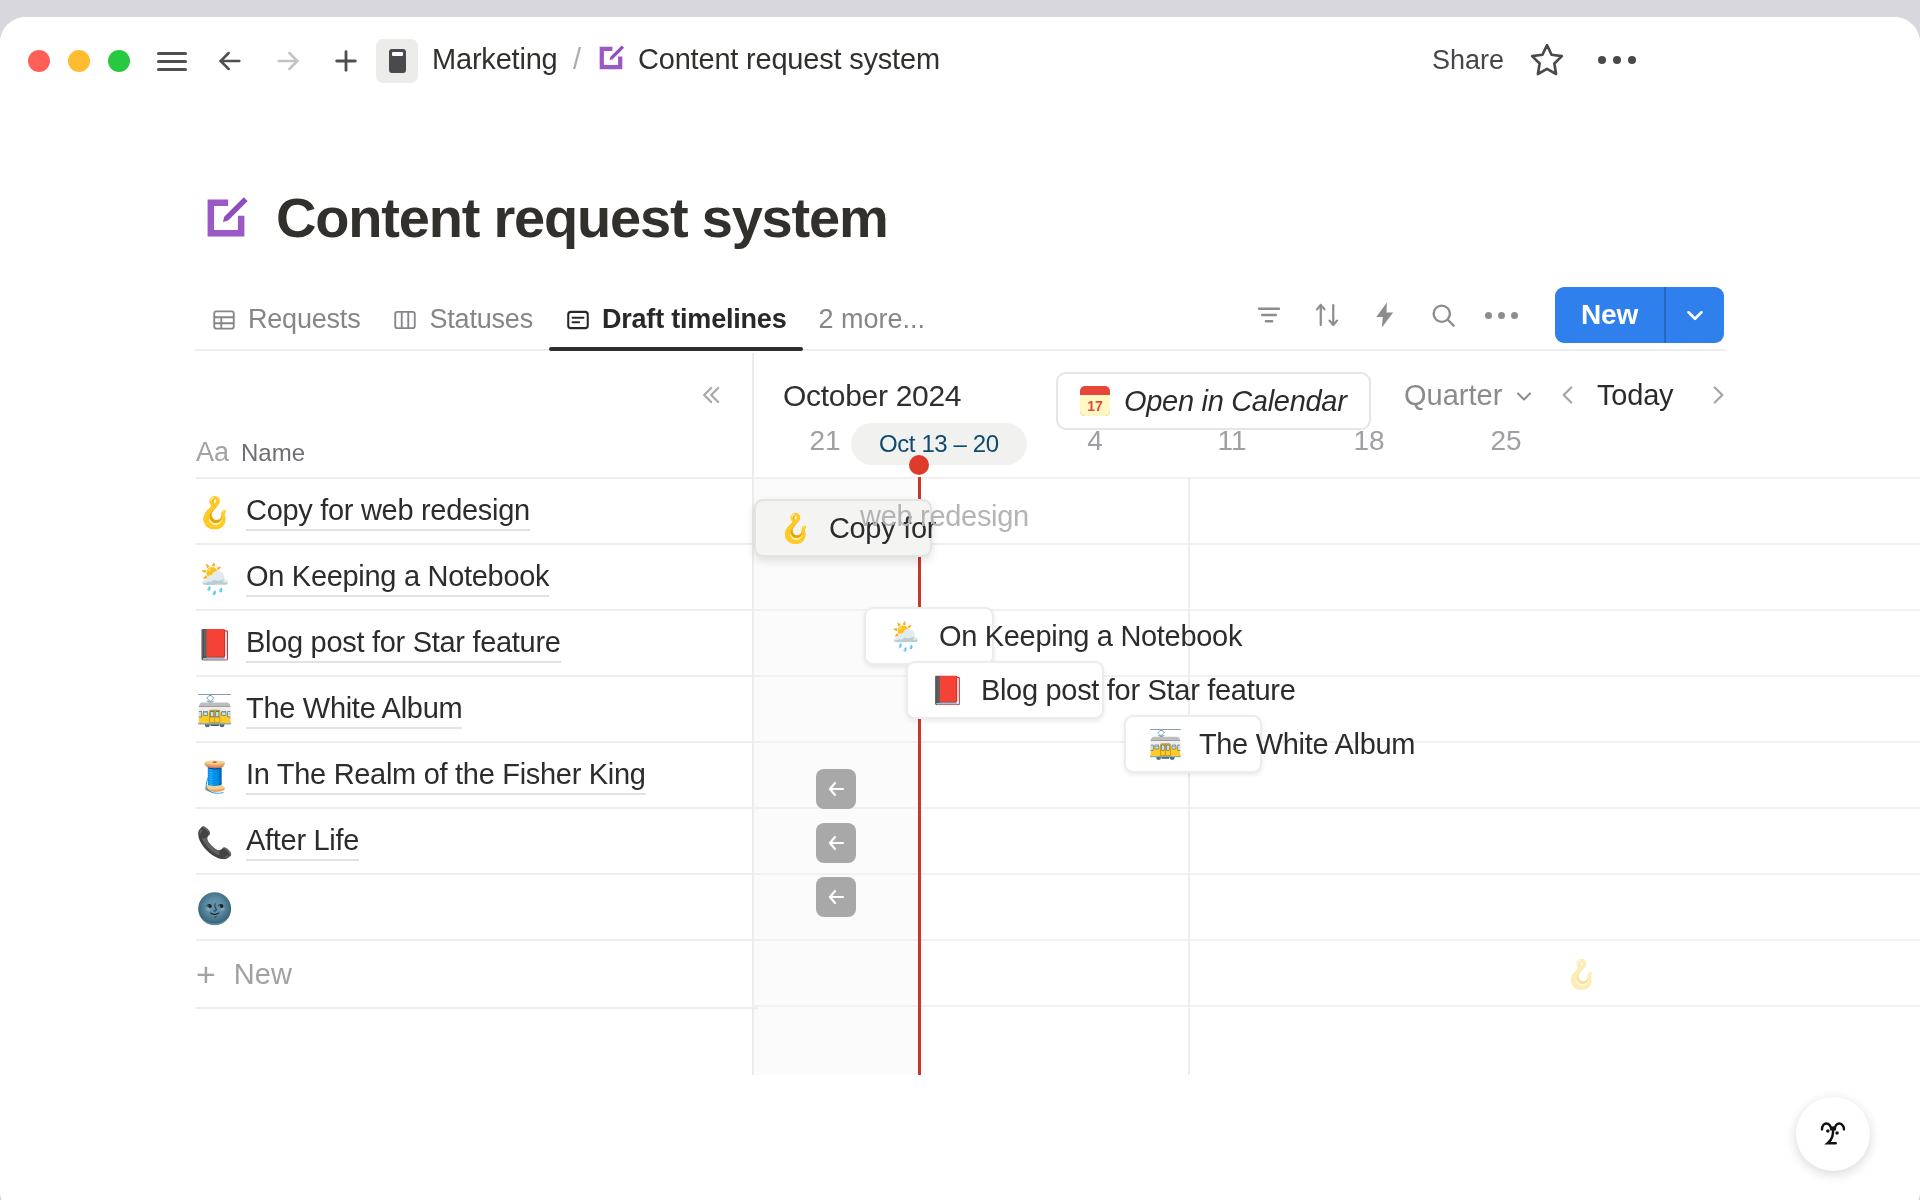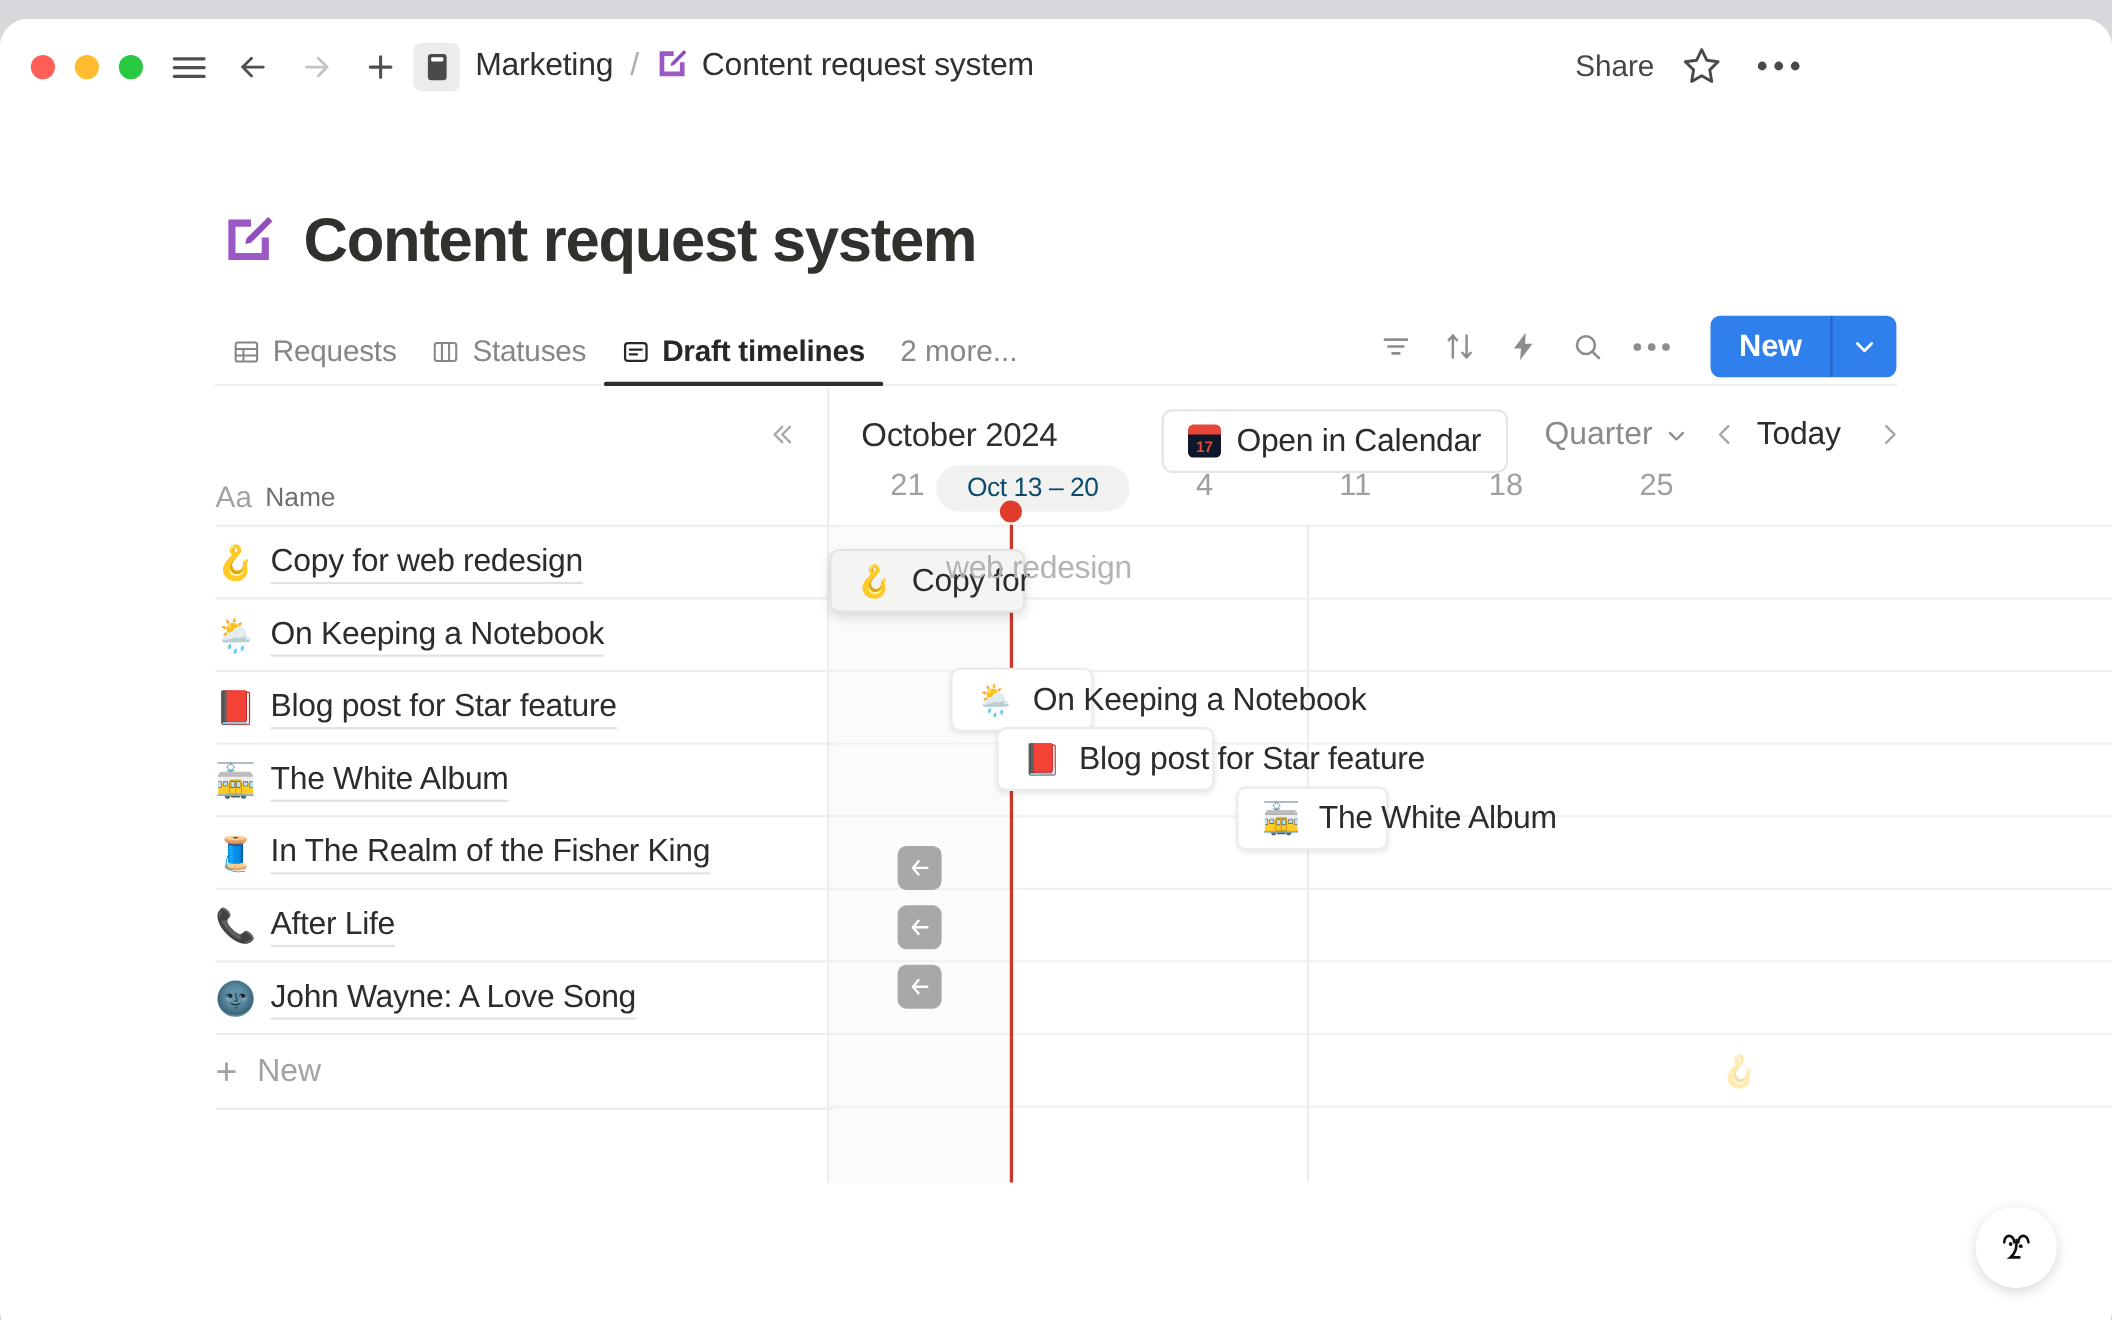--- a/index.html
+++ b/index.html
@@ -271,30 +271,31 @@
   #cal-icon {
     width: 30px; height: 30px;
     background: #e8463a;
     border-radius: 5px;
     position: relative;
     display: flex; align-items: flex-end; justify-content: center;
     overflow: hidden;
   }
   #cal-icon .cal-body {
     width: 30px; height: 21px;
-    background: #0f172a;
+    background: #fef9c3;
     color: #e8463a;
     font-size: 14px;
     font-weight: bold;
     display: flex; align-items: center; justify-content: center;
   }
   #open-calendar-label {
     font-size: 29px;
     color: #2b2b2d;
     letter-spacing: -0.3px;
+    font-style: italic;
   }
   #quarter-select {
     position: absolute;
     left: 1404px; top: 362px;
     display: flex; align-items: center; gap: 10px;
     font-size: 29px;
     color: #8b8b8f;
   }
   #prev-period {
     position: absolute;
@@ -702,21 +703,20 @@
         <div class="name-row" style="top: 724px;">
           <span class="name-emoji">🧵</span>
           <span class="name-text">In The Realm of the Fisher King</span>
         </div>
         <div class="name-row" style="top: 790px;">
           <span class="name-emoji">📞</span>
           <span class="name-text">After Life</span>
         </div>
         <div class="name-row" style="top: 856px;">
           <span class="name-emoji">🌚</span>
-          <span class="name-text">John Wayne: A Love Song</span>
         </div>
       </div>
   <div id="new-row" style="top: 922px;">
     <span class="plus">+</span>
     <span>New</span>
   </div>
 
   <div id="tl-canvas">
         <div class="tl-rowline" style="top: 528px;"></div>
         <div class="tl-rowline" style="top: 462px;"></div>

